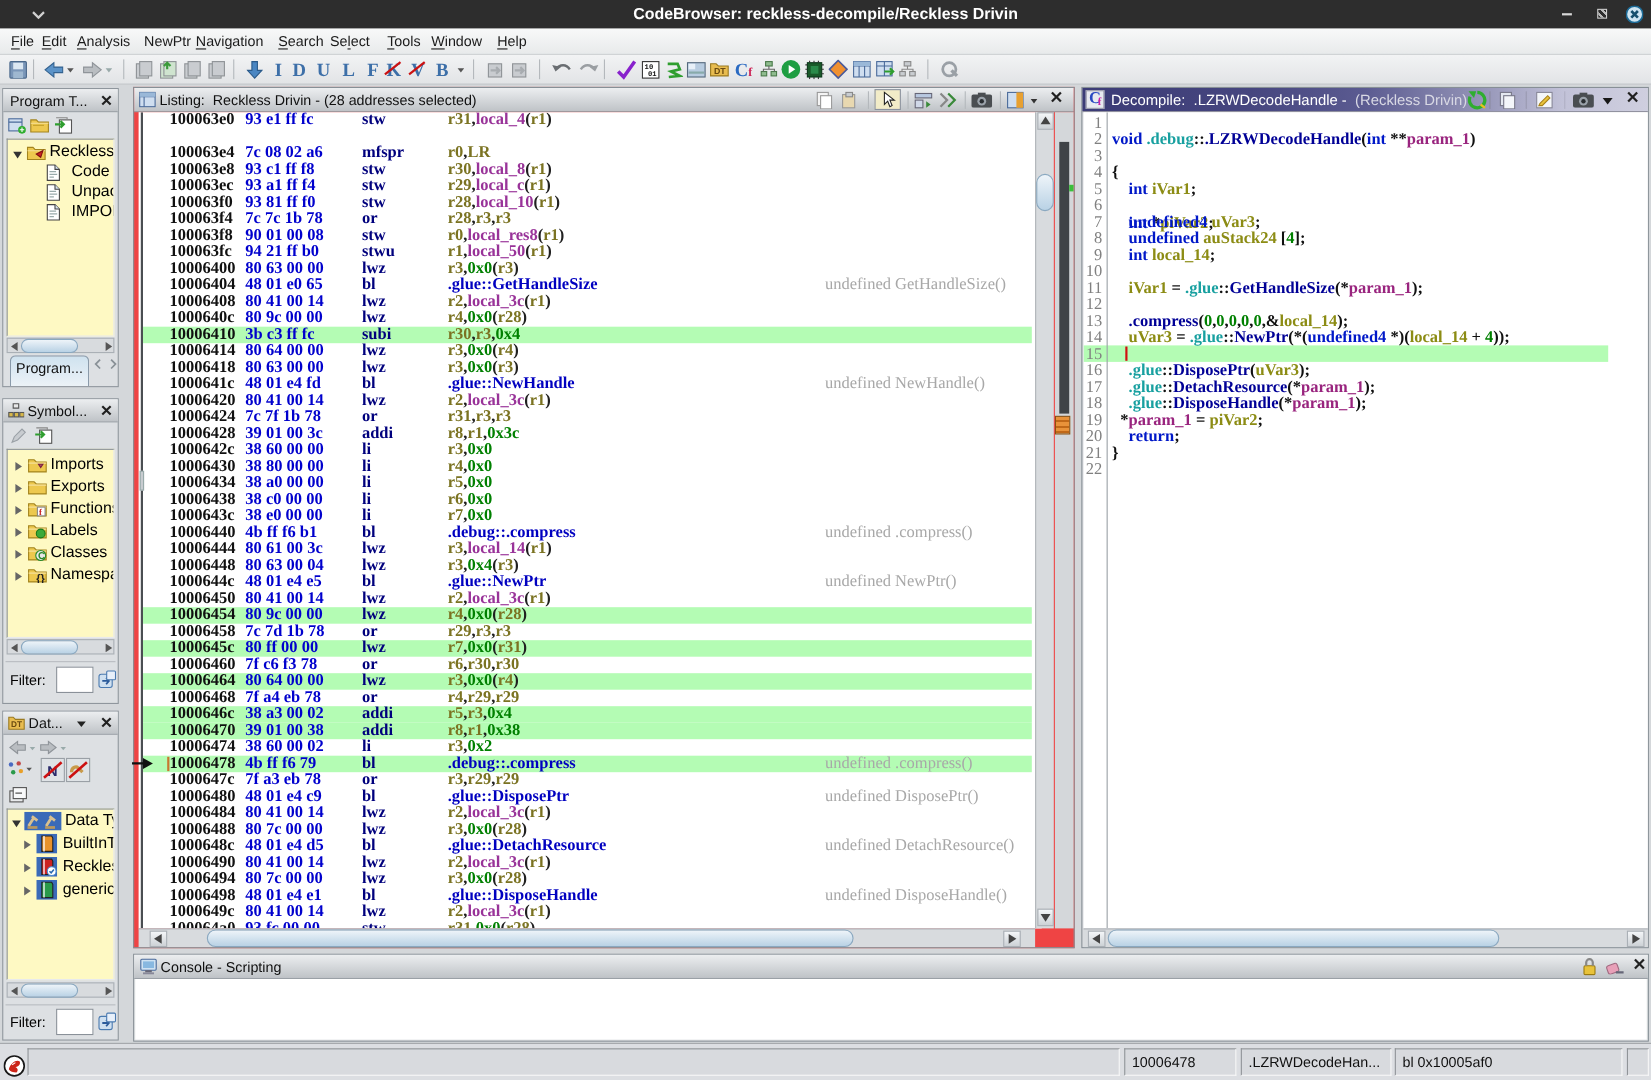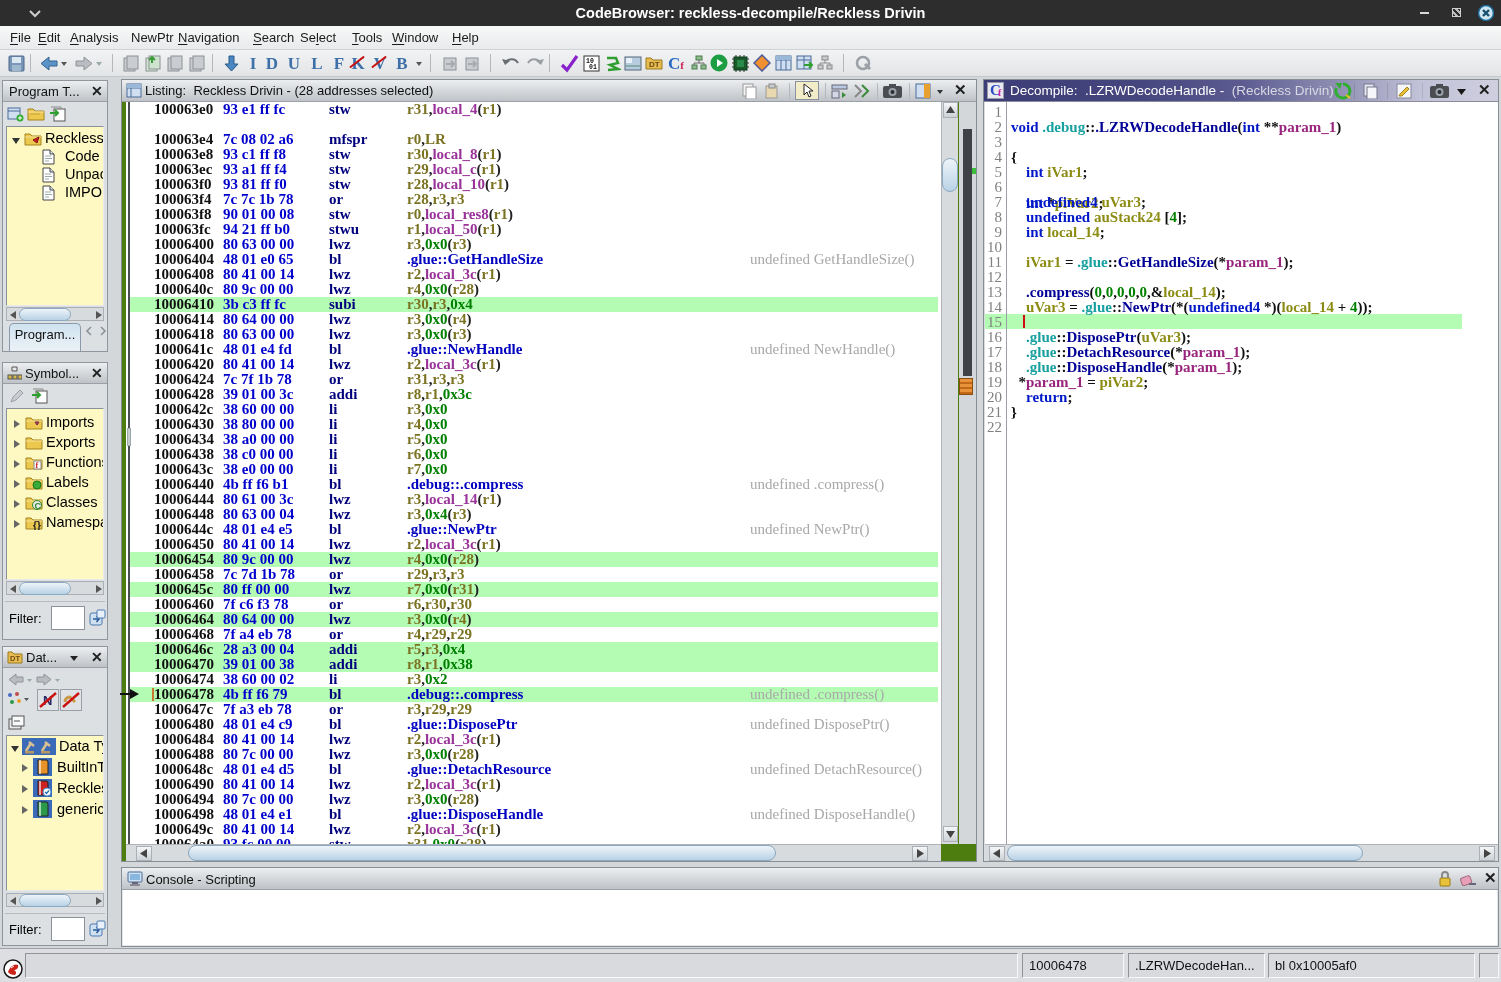--- a/index.html
+++ b/index.html
@@ -441,21 +441,21 @@
 <div class="ab" style="left:2px;top:266px;width:100px;height:32px;border-top:1px solid #b8bcc0">
 <span class="ab" style="left:4px;top:8px;font-size:13px">Filter:</span>
 <div class="ab" style="left:46px;top:3px;width:34px;height:24px;background:#fff;border:1px solid #8a9199"></div>
 <svg class="ab" style="left:84px;top:6px" width="17" height="17">
         <rect x="1" y="4" width="12" height="12" rx="2" fill="#cfe0f0" stroke="#4a7ab0"></rect>
         <path d="M4 10 L10 10 M7.5 7 L10 10 L7.5 13" stroke="#2a5a9a" stroke-width="1.6" fill="none"></path>
         <rect x="8" y="1" width="8" height="8" rx="1" fill="#e8f0fa" stroke="#4a7ab0"></rect>
       </svg>
 </div>
 </div>
-<div class="panel" style="left:121px;top:79px;width:856px;height:783px;background:#4d7c0f;border-color:#878f96">
+<div class="panel" style="left:121px;top:79px;width:856px;height:783px;background:#ef4444;border-color:#878f96">
 <div class="ab hdr" style="left:0;top:0;width:854px;height:22px">
 <svg class="ab" style="left:4px;top:3px" width="16" height="15">
         <rect x="1" y="1" width="14" height="13" fill="#cfdef0" stroke="#4a6a9a"></rect>
         <path d="M1 5 L15 5 M5 1 L5 14" stroke="#4a6a9a"></path>
         <rect x="1" y="1" width="14" height="4" fill="#9ab8d8"></rect>
       </svg>
 <span class="ab" style="left:23px;top:3px;font-size:13px;color:#101010">Listing:&nbsp; Reckless Drivin - (28 addresses selected)</span>
 <svg class="ab" style="left:619px;top:3px" width="16" height="16">
         <rect x="2" y="1" width="10" height="12" fill="#f4f4f4" stroke="#999"></rect>
         <rect x="5" y="4" width="10" height="12" fill="#fff" stroke="#999"></rect>
@@ -528,21 +528,21 @@
 <div class="row mono" style="left:4px;top:390px;width:808px"><span class="ab" style="left:24px;color:#101010">10006444</span><span class="ab" style="left:93px;color:#0000cd">80 61 00 3c</span><span class="ab" style="left:199px;color:#00007d">lwz</span><span class="ab" style="left:277px;color:#202020"><i class="r">r3</i>,<i class="v">local_14</i>(<i class="r">r1</i>)</span></div>
 <div class="row mono" style="left:4px;top:405px;width:808px"><span class="ab" style="left:24px;color:#101010">10006448</span><span class="ab" style="left:93px;color:#0000cd">80 63 00 04</span><span class="ab" style="left:199px;color:#00007d">lwz</span><span class="ab" style="left:277px;color:#202020"><i class="r">r3</i>,<i class="n">0x4</i>(<i class="r">r3</i>)</span></div>
 <div class="row mono" style="left:4px;top:420px;width:808px"><span class="ab" style="left:24px;color:#101010">1000644c</span><span class="ab" style="left:93px;color:#0000cd">48 01 e4 e5</span><span class="ab" style="left:199px;color:#00007d">bl</span><span class="ab" style="left:277px;color:#202020"><i class="f">.glue::NewPtr</i></span><span class="ab" style="left:620px;color:#a8a8a8;font-weight:normal">undefined NewPtr()</span></div>
 <div class="row mono" style="left:4px;top:435px;width:808px"><span class="ab" style="left:24px;color:#101010">10006450</span><span class="ab" style="left:93px;color:#0000cd">80 41 00 14</span><span class="ab" style="left:199px;color:#00007d">lwz</span><span class="ab" style="left:277px;color:#202020"><i class="r">r2</i>,<i class="v">local_3c</i>(<i class="r">r1</i>)</span></div>
 <div class="row mono grn" style="left:4px;top:450px;width:808px"><span class="ab" style="left:24px;color:#101010">10006454</span><span class="ab" style="left:93px;color:#0000cd">80 9c 00 00</span><span class="ab" style="left:199px;color:#00007d">lwz</span><span class="ab" style="left:277px;color:#202020"><i class="r">r4</i>,<i class="n">0x0</i>(<i class="r">r28</i>)</span></div>
 <div class="row mono" style="left:4px;top:465px;width:808px"><span class="ab" style="left:24px;color:#101010">10006458</span><span class="ab" style="left:93px;color:#0000cd">7c 7d 1b 78</span><span class="ab" style="left:199px;color:#00007d">or</span><span class="ab" style="left:277px;color:#202020"><i class="r">r29</i>,<i class="r">r3</i>,<i class="r">r3</i></span></div>
 <div class="row mono grn" style="left:4px;top:480px;width:808px"><span class="ab" style="left:24px;color:#101010">1000645c</span><span class="ab" style="left:93px;color:#0000cd">80 ff 00 00</span><span class="ab" style="left:199px;color:#00007d">lwz</span><span class="ab" style="left:277px;color:#202020"><i class="r">r7</i>,<i class="n">0x0</i>(<i class="r">r31</i>)</span></div>
 <div class="row mono" style="left:4px;top:495px;width:808px"><span class="ab" style="left:24px;color:#101010">10006460</span><span class="ab" style="left:93px;color:#0000cd">7f c6 f3 78</span><span class="ab" style="left:199px;color:#00007d">or</span><span class="ab" style="left:277px;color:#202020"><i class="r">r6</i>,<i class="r">r30</i>,<i class="r">r30</i></span></div>
 <div class="row mono grn" style="left:4px;top:510px;width:808px"><span class="ab" style="left:24px;color:#101010">10006464</span><span class="ab" style="left:93px;color:#0000cd">80 64 00 00</span><span class="ab" style="left:199px;color:#00007d">lwz</span><span class="ab" style="left:277px;color:#202020"><i class="r">r3</i>,<i class="n">0x0</i>(<i class="r">r4</i>)</span></div>
 <div class="row mono" style="left:4px;top:525px;width:808px"><span class="ab" style="left:24px;color:#101010">10006468</span><span class="ab" style="left:93px;color:#0000cd">7f a4 eb 78</span><span class="ab" style="left:199px;color:#00007d">or</span><span class="ab" style="left:277px;color:#202020"><i class="r">r4</i>,<i class="r">r29</i>,<i class="r">r29</i></span></div>
-<div class="row mono grn" style="left:4px;top:540px;width:808px"><span class="ab" style="left:24px;color:#101010">1000646c</span><span class="ab" style="left:93px;color:#0000cd">28 a3 00 04</span><span class="ab" style="left:199px;color:#00007d">addi</span><span class="ab" style="left:277px;color:#202020"><i class="r">r5</i>,<i class="r">r3</i>,<i class="n">0x4</i></span></div>
+<div class="row mono grn" style="left:4px;top:540px;width:808px"><span class="ab" style="left:24px;color:#101010">1000646c</span><span class="ab" style="left:93px;color:#0000cd">38 a3 00 02</span><span class="ab" style="left:199px;color:#00007d">addi</span><span class="ab" style="left:277px;color:#202020"><i class="r">r5</i>,<i class="r">r3</i>,<i class="n">0x4</i></span></div>
 <div class="row mono grn" style="left:4px;top:555px;width:808px"><span class="ab" style="left:24px;color:#101010">10006470</span><span class="ab" style="left:93px;color:#0000cd">39 01 00 38</span><span class="ab" style="left:199px;color:#00007d">addi</span><span class="ab" style="left:277px;color:#202020"><i class="r">r8</i>,<i class="r">r1</i>,<i class="n">0x38</i></span></div>
 <div class="row mono" style="left:4px;top:570px;width:808px"><span class="ab" style="left:24px;color:#101010">10006474</span><span class="ab" style="left:93px;color:#0000cd">38 60 00 02</span><span class="ab" style="left:199px;color:#00007d">li</span><span class="ab" style="left:277px;color:#202020"><i class="r">r3</i>,<i class="n">0x2</i></span></div>
 <div class="row mono grn" style="left:4px;top:585px;width:808px"><div class="ab" style="left:22px;top:1px;width:2px;height:13px;background:#c87830"></div><span class="ab" style="left:24px;color:#101010">10006478</span><span class="ab" style="left:93px;color:#0000cd">4b ff f6 79</span><span class="ab" style="left:199px;color:#00007d">bl</span><span class="ab" style="left:277px;color:#202020"><i class="f">.debug::.compress</i></span><span class="ab" style="left:620px;color:#a8a8a8;font-weight:normal">undefined .compress()</span></div>
 <div class="row mono" style="left:4px;top:600px;width:808px"><span class="ab" style="left:24px;color:#101010">1000647c</span><span class="ab" style="left:93px;color:#0000cd">7f a3 eb 78</span><span class="ab" style="left:199px;color:#00007d">or</span><span class="ab" style="left:277px;color:#202020"><i class="r">r3</i>,<i class="r">r29</i>,<i class="r">r29</i></span></div>
 <div class="row mono" style="left:4px;top:615px;width:808px"><span class="ab" style="left:24px;color:#101010">10006480</span><span class="ab" style="left:93px;color:#0000cd">48 01 e4 c9</span><span class="ab" style="left:199px;color:#00007d">bl</span><span class="ab" style="left:277px;color:#202020"><i class="f">.glue::DisposePtr</i></span><span class="ab" style="left:620px;color:#a8a8a8;font-weight:normal">undefined DisposePtr()</span></div>
 <div class="row mono" style="left:4px;top:630px;width:808px"><span class="ab" style="left:24px;color:#101010">10006484</span><span class="ab" style="left:93px;color:#0000cd">80 41 00 14</span><span class="ab" style="left:199px;color:#00007d">lwz</span><span class="ab" style="left:277px;color:#202020"><i class="r">r2</i>,<i class="v">local_3c</i>(<i class="r">r1</i>)</span></div>
 <div class="row mono" style="left:4px;top:645px;width:808px"><span class="ab" style="left:24px;color:#101010">10006488</span><span class="ab" style="left:93px;color:#0000cd">80 7c 00 00</span><span class="ab" style="left:199px;color:#00007d">lwz</span><span class="ab" style="left:277px;color:#202020"><i class="r">r3</i>,<i class="n">0x0</i>(<i class="r">r28</i>)</span></div>
 <div class="row mono" style="left:4px;top:660px;width:808px"><span class="ab" style="left:24px;color:#101010">1000648c</span><span class="ab" style="left:93px;color:#0000cd">48 01 e4 d5</span><span class="ab" style="left:199px;color:#00007d">bl</span><span class="ab" style="left:277px;color:#202020"><i class="f">.glue::DetachResource</i></span><span class="ab" style="left:620px;color:#a8a8a8;font-weight:normal">undefined DetachResource()</span></div>
 <div class="row mono" style="left:4px;top:675px;width:808px"><span class="ab" style="left:24px;color:#101010">10006490</span><span class="ab" style="left:93px;color:#0000cd">80 41 00 14</span><span class="ab" style="left:199px;color:#00007d">lwz</span><span class="ab" style="left:277px;color:#202020"><i class="r">r2</i>,<i class="v">local_3c</i>(<i class="r">r1</i>)</span></div>
 <div class="row mono" style="left:4px;top:690px;width:808px"><span class="ab" style="left:24px;color:#101010">10006494</span><span class="ab" style="left:93px;color:#0000cd">80 7c 00 00</span><span class="ab" style="left:199px;color:#00007d">lwz</span><span class="ab" style="left:277px;color:#202020"><i class="r">r3</i>,<i class="n">0x0</i>(<i class="r">r28</i>)</span></div>

